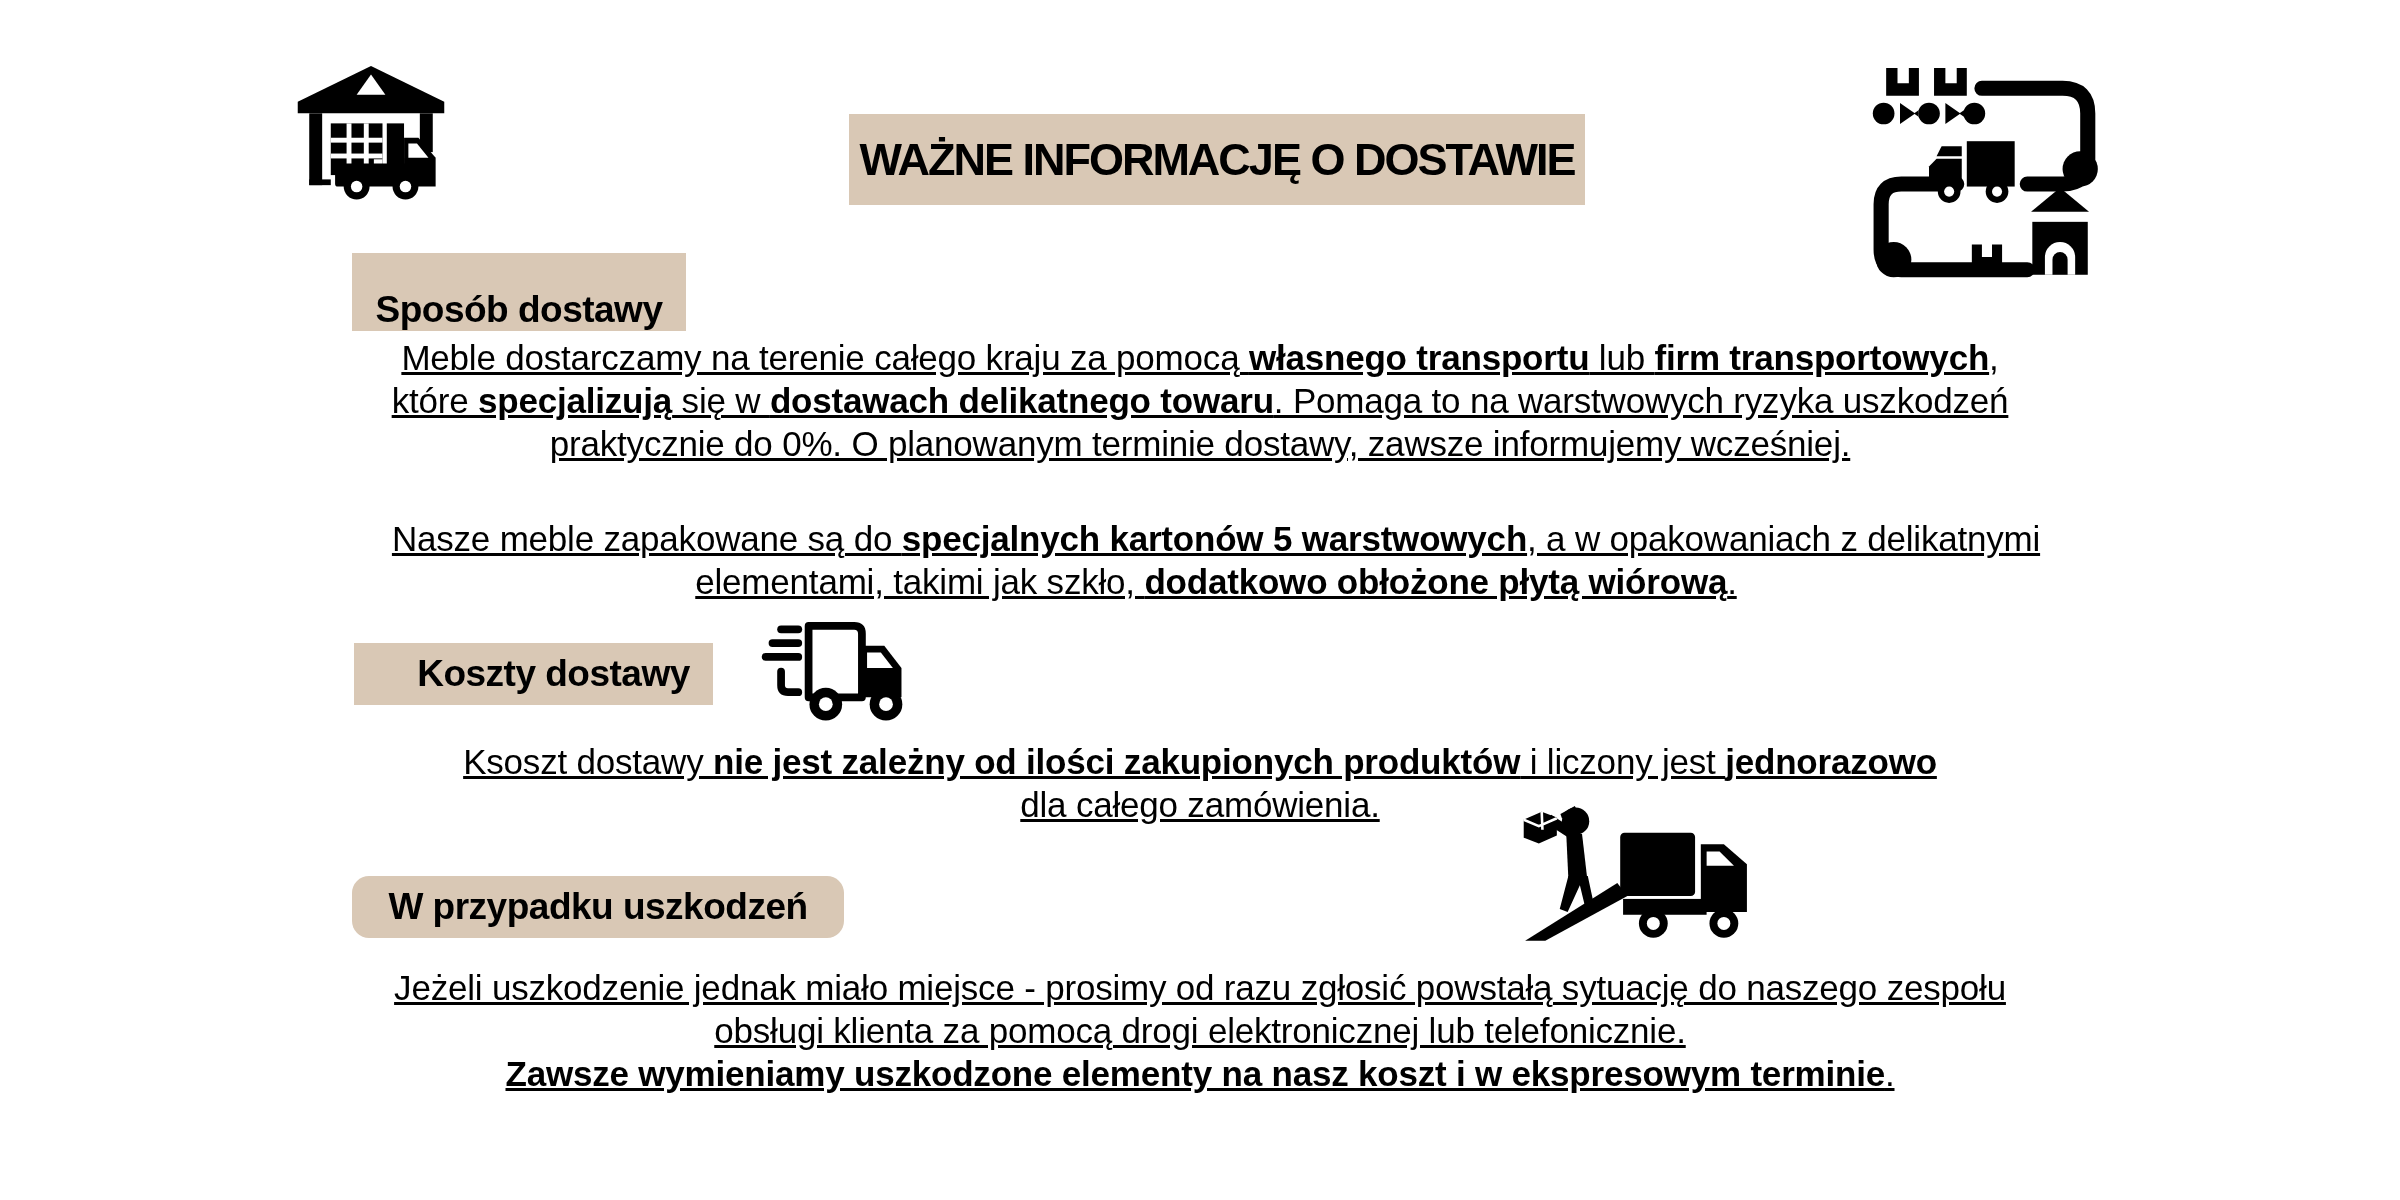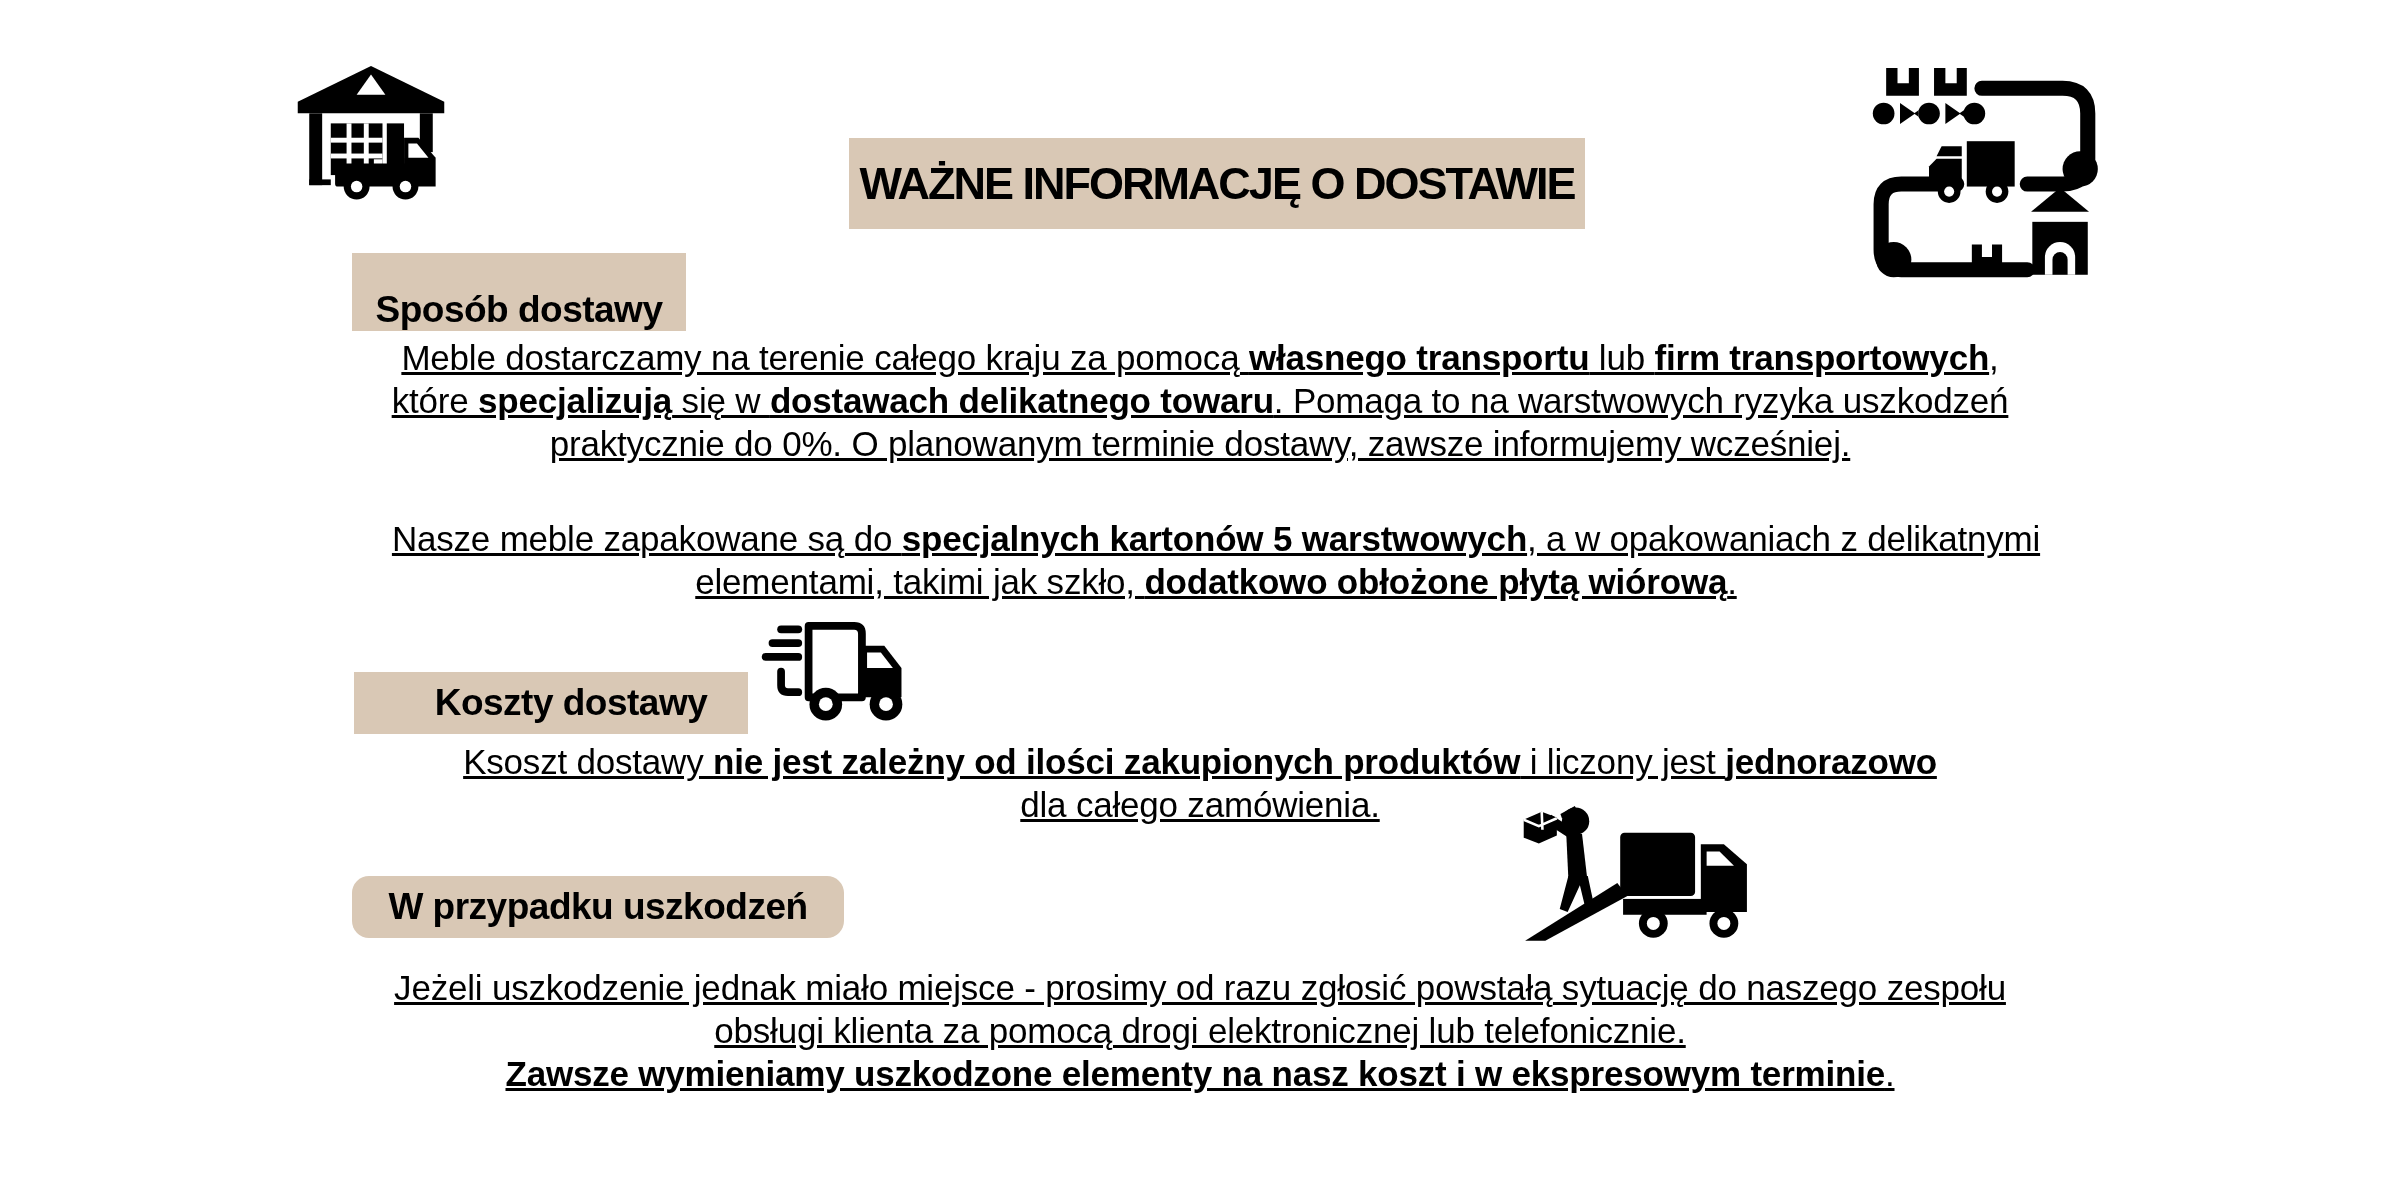--- a/index.html
+++ b/index.html
@@ -53,21 +53,21 @@
       <rect x="30" y="72" width="52" height="16" rx="2"></rect>
       <path d="M78 54 h10 l12 14 v20 h-22 z"></path>
       <path d="M81 58 h6 l8 10 h-14 z" fill="#fff"></path>
       <circle cx="45" cy="88" r="9"></circle>
         <circle cx="45" cy="88" r="4" fill="#fff"></circle>
       <circle cx="79" cy="88" r="9"></circle>
         <circle cx="79" cy="88" r="4" fill="#fff"></circle>
     </svg>
   </div>
 
-  <div class="abs banner" style="left:849px; top:114px; width:736px; height:91px;margin-top:24px;">
+  <div class="abs banner" style="left:849px; top:114px; width:736px; height:91px;">
     <span class="title-text">WAŻNE INFORMACJĘ O DOSTAWIE</span>
   </div>
 
   <div class="abs icon" style="left:1866px; top:50px; width:252px; height:258px;">
     <svg viewBox="0 0 100 100" xmlns="http://www.w3.org/2000/svg" fill="#000">
       <path fill-rule="evenodd" d="M8 6 h13 v11 h-13 z M12.5 6 h4.5 v6 h-4.5 z"></path>
       <path fill-rule="evenodd" d="M27 6 h13 v11 h-13 z M31.5 6 h4.5 v6 h-4.5 z"></path>
       <circle cx="7" cy="24" r="4.3"></circle>
       <path d="M13.5 19.8 l6 4.2 l-6 4.2 z"></path>
       <path d="M25 19.8 l-6 4.2 l6 4.2 z"></path>
@@ -104,21 +104,21 @@
       <div><span>Meble dostarczamy na terenie całego kraju za pomocą </span><span class="b">własnego transportu</span><span> lub </span><span class="b">firm transportowych</span><span>,</span></div>
       <div><span>które </span><span class="b">specjalizują</span><span> się w </span><span class="b">dostawach delikatnego towaru</span><span>. Pomaga to na warstwowych ryzyka uszkodzeń</span></div>
       <div><span>praktycznie do 0%. O planowanym terminie dostawy, zawsze informujemy wcześniej.</span></div>
     </div>
 
   <div class="abs para" style="left:166px; top:517px; width:2100px;">
       <div><span>Nasze meble zapakowane są do </span><span class="b">specjalnych kartonów 5 warstwowych</span><span>, a w opakowaniach z delikatnymi</span></div>
       <div><span>elementami, takimi jak szkło, </span><span class="b">dodatkowo obłożone płytą wiórową</span><span>.</span></div>
     </div>
 
-  <div class="abs label-box" style="left:354px; top:672px; width:394px; height:62px;padding-left:40px;">
+  <div class="abs label-box" style="left:354px; top:643px; width:359px; height:62px;padding-left:40px;">
     <span>Koszty dostawy</span>
   </div>
 
   <div class="abs icon" style="left:757px; top:618px; width:172px; height:107px;">
     <svg viewBox="0 0 100 62" xmlns="http://www.w3.org/2000/svg" fill="#000">
       <g stroke="#000" stroke-width="4.5" stroke-linecap="round" fill="none">
         <path d="M14 6.5 H24"></path>
         <path d="M9 14.5 H24"></path>
         <path d="M5 22.5 H24"></path>
         <path d="M14 31 v8 q0 4 4 4 h6"></path>

